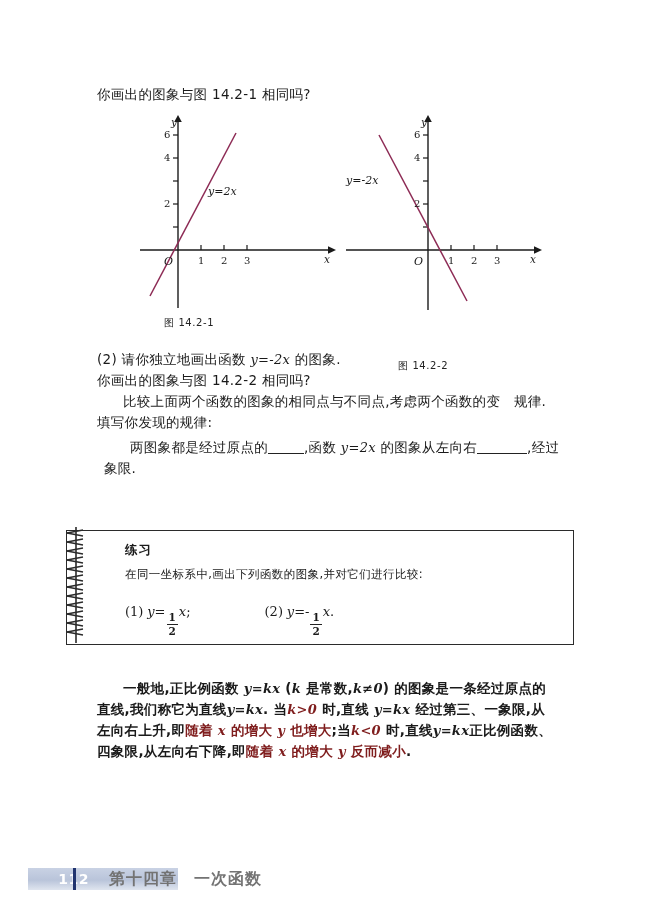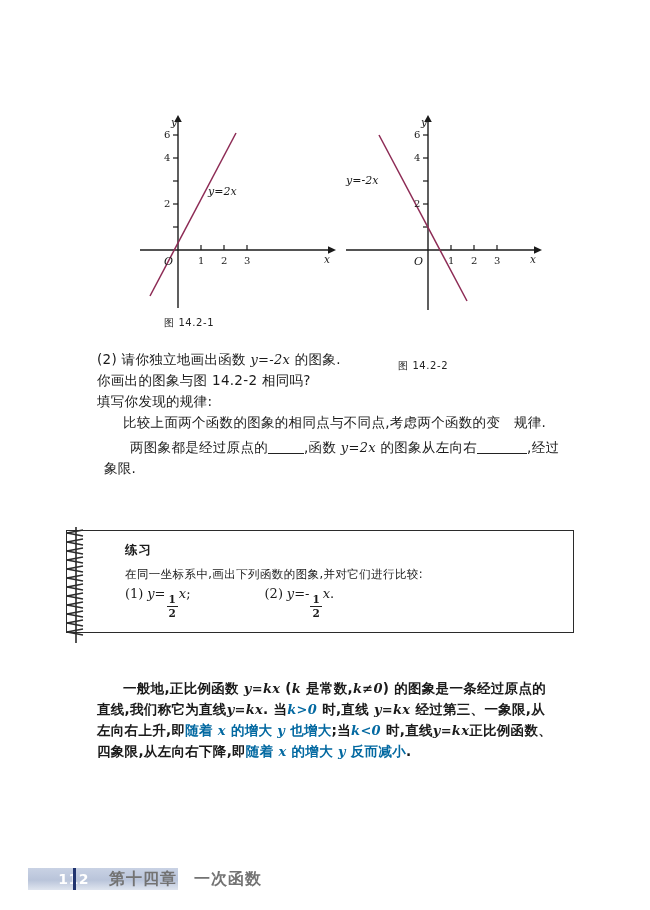--- a/index.html
+++ b/index.html
@@ -8,46 +8,46 @@
     font-family:"DejaVu Sans","Liberation Sans",sans-serif;
     color:#1a1a1a;position:relative;overflow:hidden;
   }
   .page{position:absolute;inset:0;}
 
   
   .ln{font-size:13.5px;line-height:21px;letter-spacing:.3px;white-space:nowrap;}
   .indent{text-indent:26px;}
   .mi{font-family:"DejaVu Serif","Liberation Serif",serif;font-style:italic;font-size:13px;}
   .mn{font-family:"DejaVu Serif","Liberation Serif",serif;font-size:13px;font-style:normal;}
-  .blue{color:#0369a1;text-align:center;}
+  .blue{color:#7f1d1d;text-align:center;}
   .blank{display:inline-block;border-bottom:1px solid #222;vertical-align:-2px;}
 
   
   #q1{position:absolute;left:97px;top:84px;}
 
   
   .fig{position:absolute;}
   .figcap{
     position:absolute;font-size:10px;letter-spacing:.6px;
     color:#222;white-space:nowrap;
   }
   .axisLabel{font-family:"DejaVu Serif","Liberation Serif",serif;font-style:italic;font-size:10.5px;}
 
   
   #para2{position:absolute;left:97px;top:349px;}
   #para3{position:absolute;left:104px;top:437px;}
 
   
   #exbox{
-    position:absolute;left:66px;top:530px;width:508px;height:103px;
+    position:absolute;left:66px;top:530px;width:508px;height:115px;
     border:1px solid #2b2b2b;background:#fff;box-sizing:border-box;
   }
   #exbox .inner{padding:11px 0 0 58px;}
   #exTitle{font-size:12.5px;font-weight:bold;letter-spacing:1px;margin-bottom:8px;}
-  #exIntro{font-size:11.5px;letter-spacing:.4px;margin-bottom:4px;}
+  #exIntro{font-size:11.5px;letter-spacing:.4px;margin-bottom:22px;}
   .exitems{font-size:12px;display:flex;align-items:flex-start;}
   .exitems .gap{display:inline-block;width:74px;}
   .frac{display:inline-flex;flex-direction:column;align-items:center;
         vertical-align:-5px;line-height:1;margin:0 1px;
         font-family:"DejaVu Serif","Liberation Serif",serif;font-size:10.5px;}
   .frac .num{border-bottom:1px solid #222;padding:0 2px 1px 2px;font-weight:bold;}
   .frac .den{padding-top:1px;font-weight:bold;}
 
   
   #spiral{position:absolute;left:-8px;top:-4px;width:34px;height:116px;}
@@ -64,20 +64,21 @@
          text-align:right;line-height:18px;}
   #fsep{position:absolute;left:73px;top:0px;width:3px;height:22px;background:#20336e;}
   #ftext{position:absolute;left:82px;top:2px;font-size:16px;font-weight:bold;
          letter-spacing:1px;color:#737373;line-height:18px;white-space:nowrap;margin-left:27px;}
 </style>
 </head>
 <body>
 
 <div class="page">
 
+  <div id="q1" class="ln">你画出的图象与图 14.2-1 相同吗?</div>
 
   <div class="fig" style="left:140px;top:112px;width:200px;height:200px;">
     <svg width="200" height="200" viewBox="0 0 200 200">
 
       <line x1="0" y1="138" x2="188" y2="138" stroke="#1a1a1a" stroke-width="1.4"></line>
       <polygon points="188,134.2 196,138 188,141.8" fill="#1a1a1a"></polygon>
 
       <line x1="38" y1="196" x2="38" y2="10" stroke="#1a1a1a" stroke-width="1.4"></line>
       <polygon points="34.2,10 38,3 41.8,10" fill="#1a1a1a"></polygon>
 
@@ -139,22 +140,22 @@
       <text x="8" y="72" fill="#1a1a1a" font-size="11" font-family="DejaVu Serif, Liberation Serif, serif" font-style="italic">y=-2x</text>
     </svg>
     <div class="figcap" style="left:60px;top:214px;margin-top:33px;">图 14.2-2</div>
   </div>
 
   <div id="para2">
     <div class="ln">
       <span>(2) 请你独立地画出函数 </span><span class="mi">y=-2x</span><span> 的图象.</span>
     </div>
     <div class="ln">你画出的图象与图 14.2-2 相同吗?</div>
+    <div class="ln indent">比较上面两个函数的图象的相同点与不同点,考虑两个函数的变　规律.</div>
     <div class="ln">填写你发现的规律:</div>
-    <div class="ln indent">比较上面两个函数的图象的相同点与不同点,考虑两个函数的变　规律.</div>
   </div>
 
   <div id="para3">
     <div class="ln indent">
       <span>两图象都是经过原点的</span><span class="blank" style="width:36px;"></span><span>,函数 </span><span class="mi">y=2x</span><span> 的图象从左向右</span><span class="blank" style="width:50px;"></span><span>,经过</span>
     </div>
     <div class="ln">象限.</div>
   </div>
 
   <div id="exbox">

